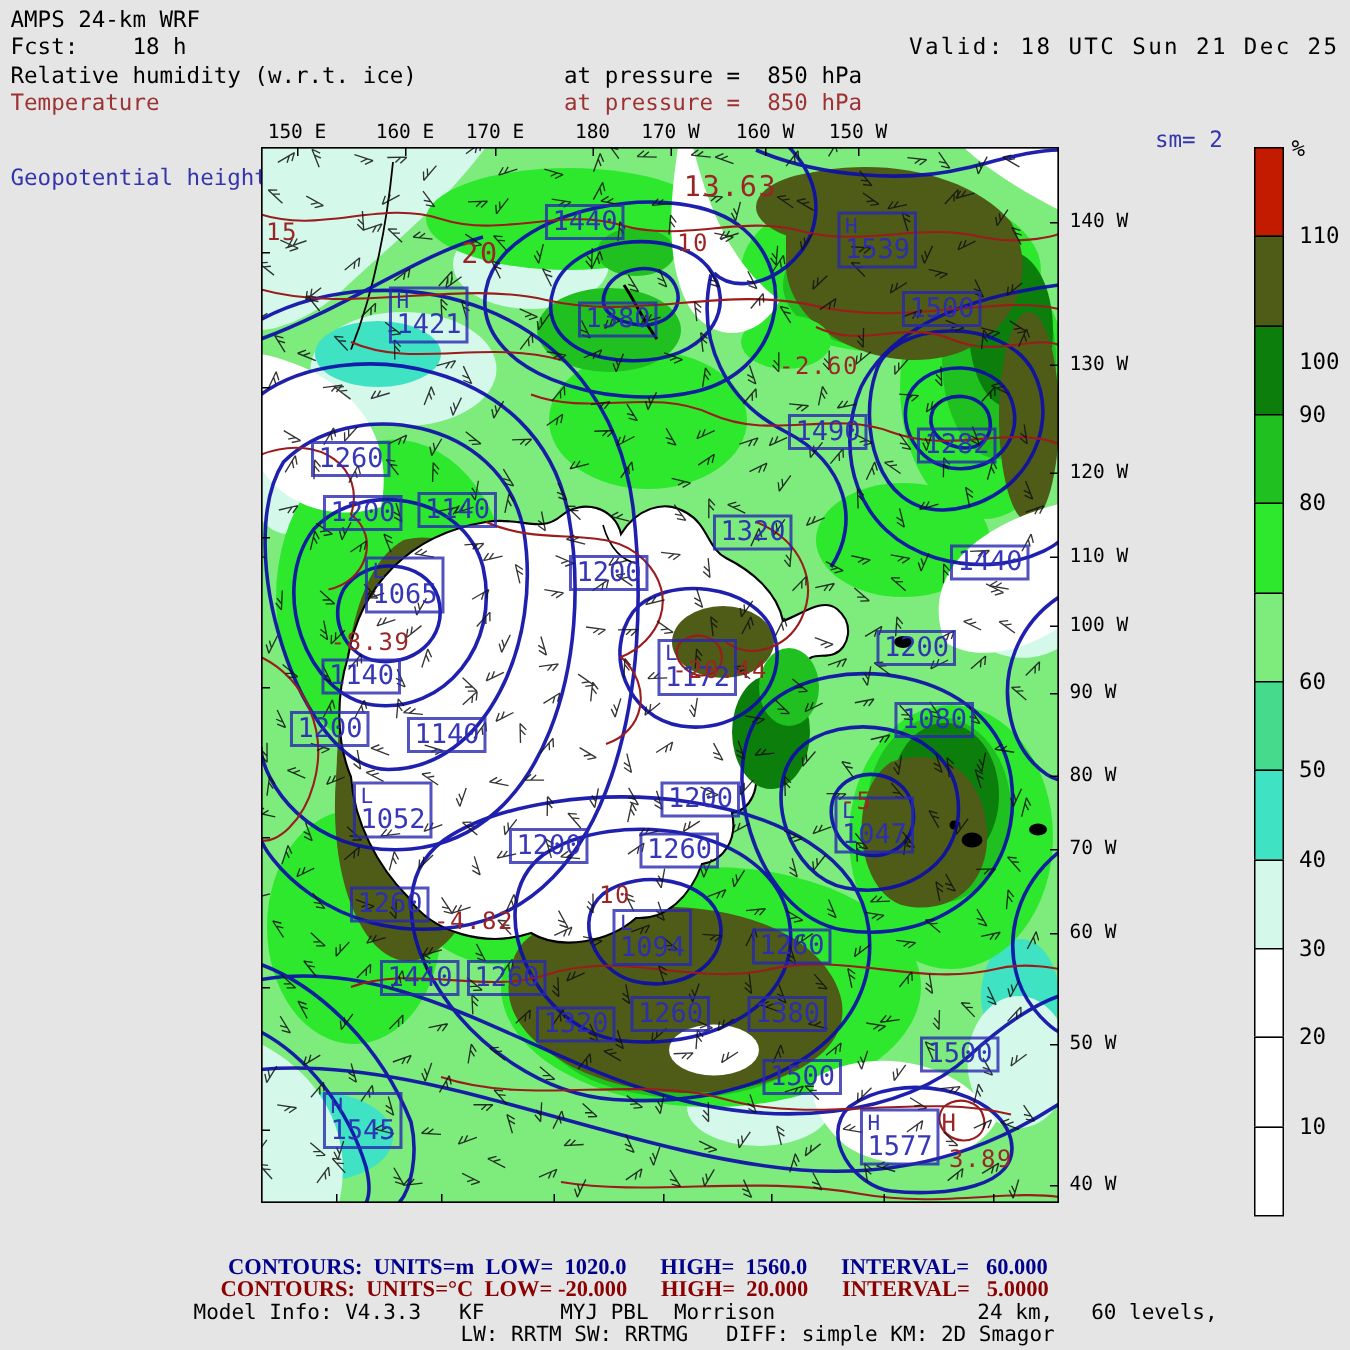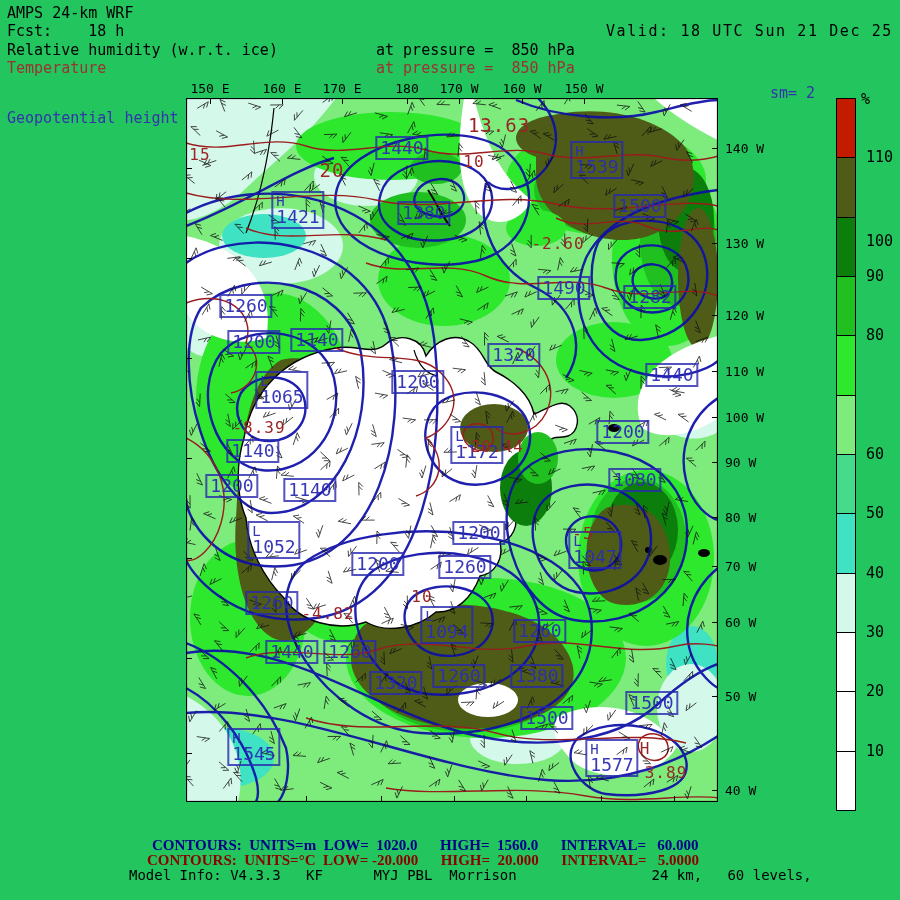--- a/index.html
+++ b/index.html
@@ -1,25 +1,25 @@
 <!DOCTYPE html>
 <html><head>
 <meta charset="utf-8">
 <style>
   html,body{margin:0;padding:0;background:#fff;}
-  #root{position:relative;width:900px;height:900px;background:#22c55e;overflow:hidden;
+  #root{position:relative;width:900px;height:900px;background:#e5e5e5;overflow:hidden;
         font-family:"DejaVu Sans Mono",monospace;color:#000;}
   .hl{position:absolute;font-size:15px;white-space:pre;line-height:16px;}
   .hl.right{letter-spacing:1.6px;}
   .frow{position:absolute;left:0;top:0;width:900px;height:18px;}
   .frow .lab{position:absolute;left:7px;font-size:15px;white-space:pre;}
   .frow .atp{position:absolute;left:376px;font-size:15px;white-space:pre;}
   #h-sm{position:absolute;left:770px;top:84px;font-size:15px;color:#3434ac;white-space:pre;}
   #cbar-unit{position:absolute;left:861px;top:90px;font-size:15px;color:#000;}
-  #map{position:absolute;left:174px;top:98px;width:532px;height:604px;margin-left:12px;}
+  #map{position:absolute;left:174px;top:98px;width:532px;height:604px;}
   #map svg{position:absolute;left:0;top:0;}
   .tickmark{position:absolute;background:#000;}
   .tlab{position:absolute;font-size:13px;white-space:pre;transform:translateX(-50%);top:-17px;}
   .rlab{position:absolute;font-size:13px;white-space:pre;left:539px;transform:translateY(-50%);}
   .clbl{position:absolute;border:2px solid rgba(40,40,176,.8);color:rgba(44,44,180,.95);
         font-size:18px;line-height:1.0;padding:1px 3px;transform:translate(-50%,-50%);
         display:flex;flex-direction:column;align-items:center;white-space:pre;background:transparent;}
   .clbl .pfx{align-self:flex-start;font-size:14px;line-height:1.0;}
   .rlbl{position:absolute;color:#9b2525;font-size:16px;line-height:1.0;letter-spacing:1px;
         transform:translate(-50%,-50%);white-space:pre;}
@@ -842,13 +842,14 @@
       <div class="cblab" style="top: 415.333px;">50</div>
       <div class="cblab" style="top: 474.667px;">40</div>
       <div class="cblab" style="top: 534px;">30</div>
       <div class="cblab" style="top: 593.333px;">20</div>
       <div class="cblab" style="top: 652.667px;">10</div>
     </div>
 
   <div class="foot serif" style="left:152px;top:837px;color:#00008b">CONTOURS:  UNITS=m  LOW=  1020.0      HIGH=  1560.0      INTERVAL=   60.000</div>
   <div class="foot serif" style="left:147px;top:852px;color:#8b0000">CONTOURS:  UNITS=°C  LOW= -20.000      HIGH=  20.000      INTERVAL=   5.0000</div>
   <div class="foot mono" style="left:84px;top:867px">Model Info: V4.3.3   KF      MYJ PBL  Morrison                24 km,   60 levels,</div>
+  <div class="foot mono" style="left:262px;top:882px">LW: RRTM SW: RRTMG   DIFF: simple KM: 2D Smagor</div>
 </div>
 
 </body></html>

